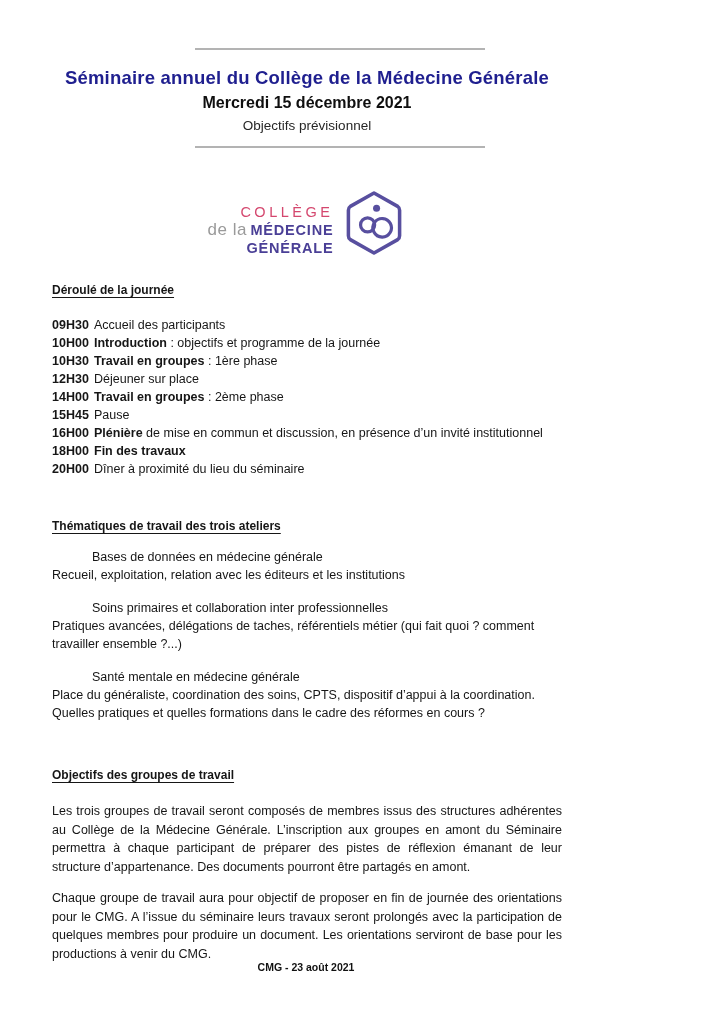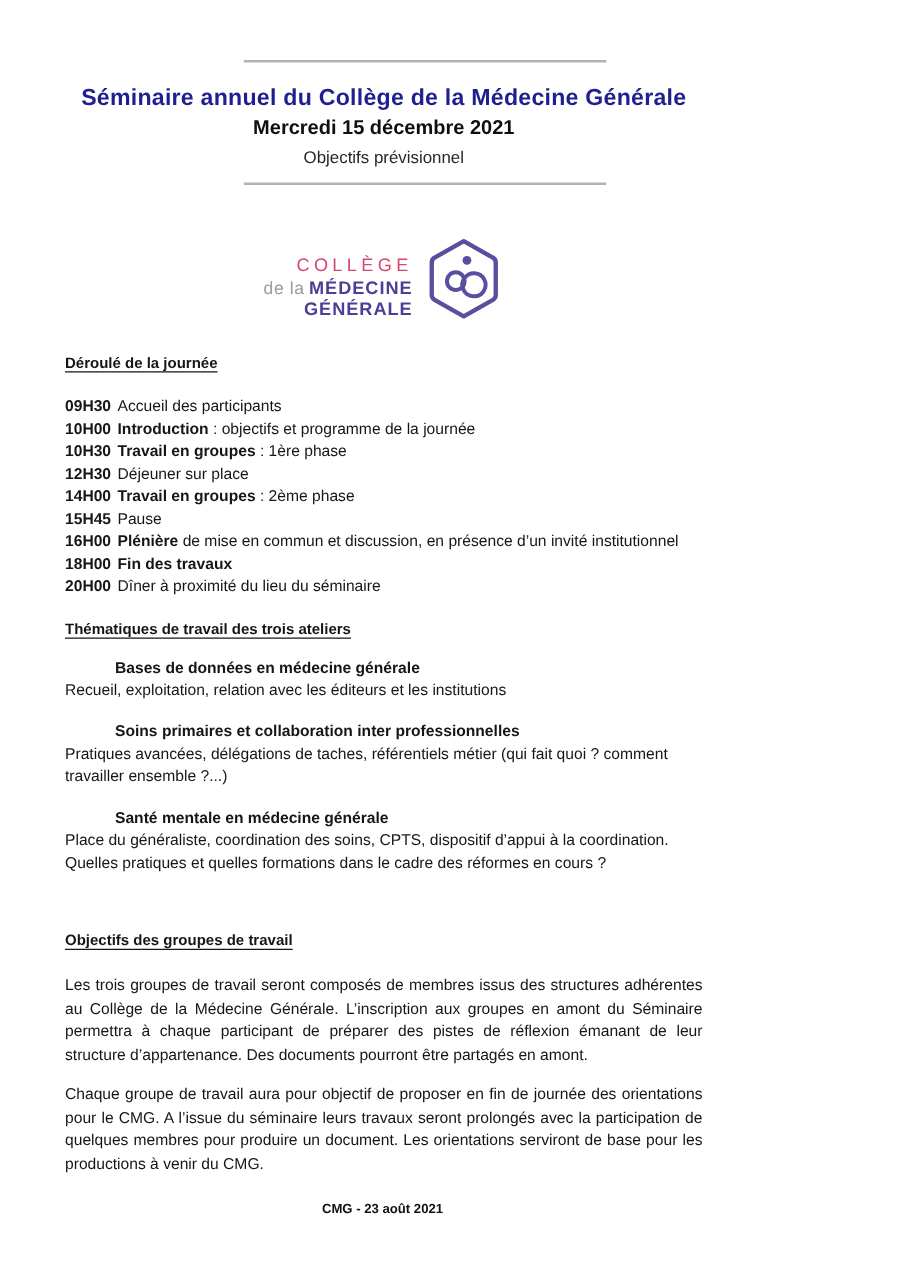--- a/index.html
+++ b/index.html
@@ -52,45 +52,45 @@
     align-items: flex-end;
     gap: 9px;
   }
   .logo-text { text-align: right; line-height: 17px; }
   .logo-college {
     color: #d4476e;
     font-size: 14.5px;
     letter-spacing: 3.5px;
     font-weight: 500;
   }
-  .logo-dela { color: #9a9a9a; font-size: 14px; font-weight: 400; letter-spacing: 0.5px; }
+  .logo-dela { color: #9a9a9a; font-size: 17px; font-weight: 400; letter-spacing: 0.5px; }
   .logo-strong { color: #4a3f96; font-size: 14.5px; font-weight: bold; letter-spacing: 0.8px; }
   .logo-hex { display: block; }
 
   
   .section-heading {
     font-weight: bold;
     font-size: 12px;
     text-decoration: underline;
     text-underline-offset: 3px;
   }
 
   
   .schedule { margin-top: 26px; }
   .schedule-rows { margin-top: 19px; }
   .schedule-row { display: flex; line-height: 18px; }
   .schedule-time { font-weight: bold; width: 42px; flex: 0 0 42px; }
   .schedule-desc { flex: 1; }
   .b { font-weight: bold; }
 
   
-  .themes { margin-top: 18px; }
+  .themes { margin-top: 41px; }
   .theme-block { margin-top: 15px; line-height: 18px; }
   .theme-block:first-of-type { margin-top: 18px; }
-  .theme-title { font-weight: bold; padding-left: 40px; }
+  .theme-title { font-weight: normal; padding-left: 40px; }
   .theme-desc { }
 
   
   .objectives { margin-top: 46px; }
   .objectives p {
     margin: 0;
     margin-top: 13px;
     text-align: justify;
     line-height: 18.5px;
   }

